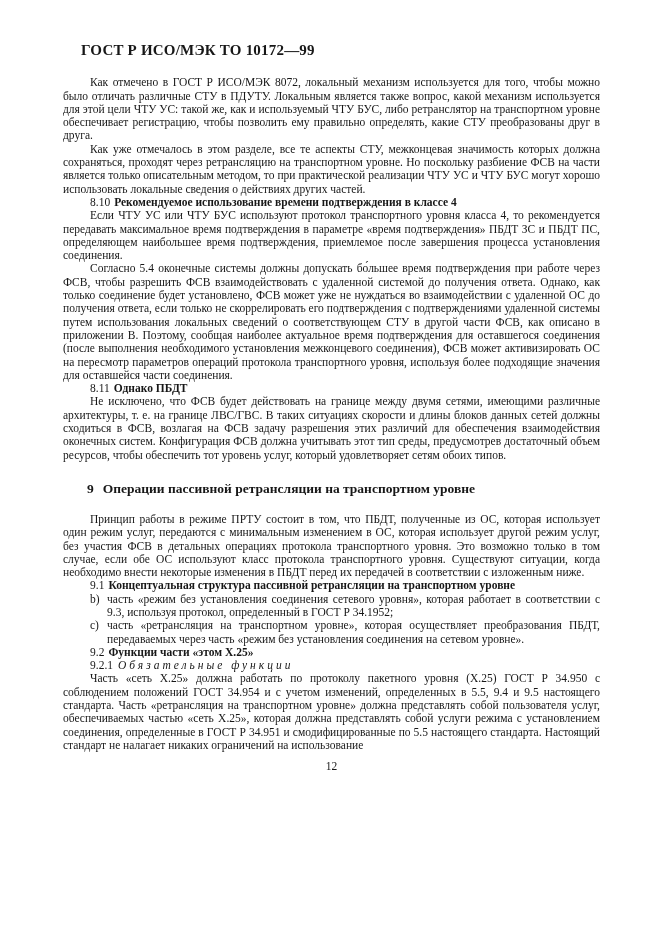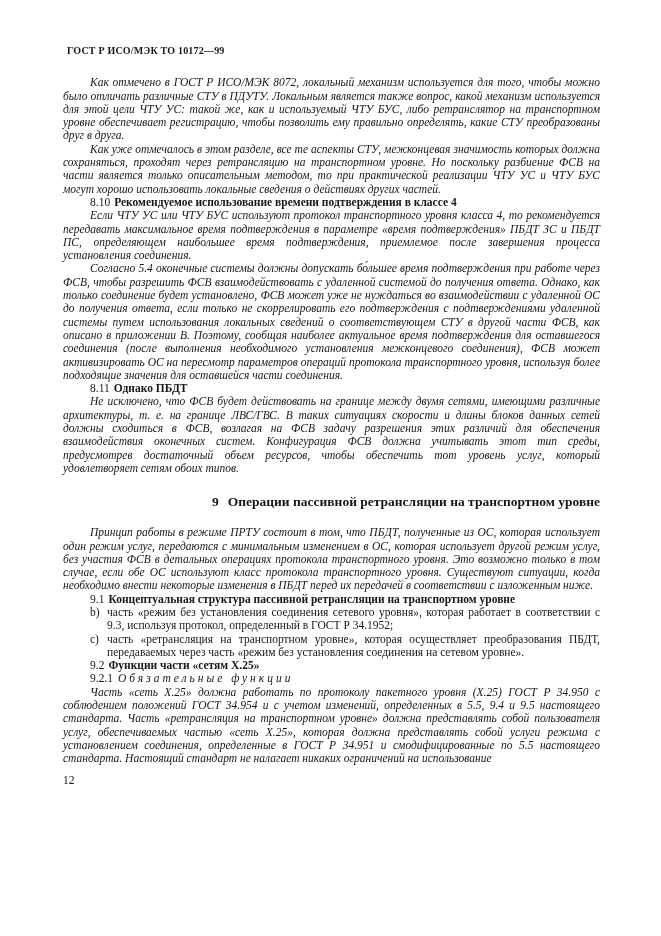--- a/index.html
+++ b/index.html
@@ -11,43 +11,41 @@
     padding: 44px 61px 0 63px;
     font-family: "Liberation Serif", "DejaVu Serif", serif;
     font-size: 11.5px;
     line-height: 13.3px;
     color: #171717;
     position: relative;
     overflow: hidden;
   }
   .doc-header {
     font-weight: bold;
-    font-size: 10px;
+    font-size: 15px;
     letter-spacing: 0.2px;
-    margin: 0 0 19px 4px;
+    margin: 0 0 19px 18px;
   }
   .para {
     margin: 0;
     text-align: justify;
     text-indent: 27px;
-    font-style: italic;
   }
   .heading {
     margin: 0;
     text-indent: 27px;
   }
   .heading .h-num { margin-right: 4px; }
   .heading .h-title { font-weight: bold; }
   .section-title {
     margin: 19px 0 16px 0;
     text-indent: 24px;
     font-size: 13.5px;
     line-height: 16px;
     font-weight: bold;
-    text-align: right;
   }
   .section-title .s-num { margin-right: 9px; }
   .subheading-plain {
     margin: 0;
     text-indent: 27px;
   }
   .subheading-plain .h-num { margin-right: 5px; }
   .subheading-plain .spaced { letter-spacing: 3px; font-style: italic; }
   .list-item {
     margin: 0;
@@ -56,21 +54,21 @@
     text-indent: -17px;
   }
   .list-item .li-label {
     display: inline-block;
     width: 11px;
     text-indent: 0;
     margin-right: 6px;
   }
   .page-number {
     margin-top: 8px;
-    text-align: left;
+    text-align: center;
   }
 </style>
 </head>
 <body>
 
 <div class="page">
 
   <div class="doc-header">ГОСТ Р ИСО/МЭК ТО 10172—99</div>
 
   <p class="para">Как отмечено в ГОСТ Р ИСО/МЭК 8072, локальный механизм используется для того, чтобы можно было отличать различные СТУ в ПДУТУ. Локальным является также вопрос, какой механизм используется для этой цели ЧТУ УС: такой же, как и используемый ЧТУ БУС, либо ретранслятор на транспортном уровне обеспечивает регистрацию, чтобы позволить ему правильно определять, какие СТУ преобразованы друг в друга.</p>
@@ -88,21 +86,21 @@
   <div class="section-title"><span class="s-num">9</span><span>Операции пассивной ретрансляции на транспортном уровне</span></div>
 
   <p class="para">Принцип работы в режиме ПРТУ состоит в том, что ПБДТ, полученные из ОС, которая использует один режим услуг, передаются с минимальным изменением в ОС, которая использует другой режим услуг, без участия ФСВ в детальных операциях протокола транспортного уровня. Это возможно только в том случае, если обе ОС используют класс протокола транспортного уровня. Существуют ситуации, когда необходимо внести некоторые изменения в ПБДТ перед их передачей в соответствии с изложенным ниже.</p>
 
   <div class="heading"><span class="h-num">9.1</span><span class="h-title">Концептуальная структура пассивной ретрансляции на транспортном уровне</span></div>
 
 
   <div class="list-item"><span class="li-label">b)</span><span>часть «режим без установления соединения сетевого уровня», которая работает в соответствии с 9.3, используя протокол, определенный в ГОСТ Р 34.1952;</span></div>
   <div class="list-item"><span class="li-label">c)</span><span>часть «ретрансляция на транспортном уровне», которая осуществляет преобразования ПБДТ, передаваемых через часть «режим без установления соединения на сетевом уровне».</span></div>
 
-  <div class="heading"><span class="h-num">9.2</span><span class="h-title">Функции части «сетям Х.25»</span></div>
+  <div class="heading"><span class="h-num">9.2</span><span class="h-title">Функции части «этом Х.25»</span></div>
 
   <div class="subheading-plain"><span class="h-num">9.2.1</span><span class="spaced">Обязательные функции</span></div>
 
   <p class="para">Часть «сеть Х.25» должна работать по протоколу пакетного уровня (Х.25) ГОСТ Р 34.950 с соблюдением положений ГОСТ 34.954 и с учетом изменений, определенных в 5.5, 9.4 и 9.5 настоящего стандарта. Часть «ретрансляция на транспортном уровне» должна представлять собой пользователя услуг, обеспечиваемых частью «сеть Х.25», которая должна представлять собой услуги режима с установлением соединения, определенные в ГОСТ Р 34.951 и смодифицированные по 5.5 настоящего стандарта. Настоящий стандарт не налагает никаких ограничений на использование</p>
 
   <div class="page-number">12</div>
 
 </div>
 
 </body></html>

